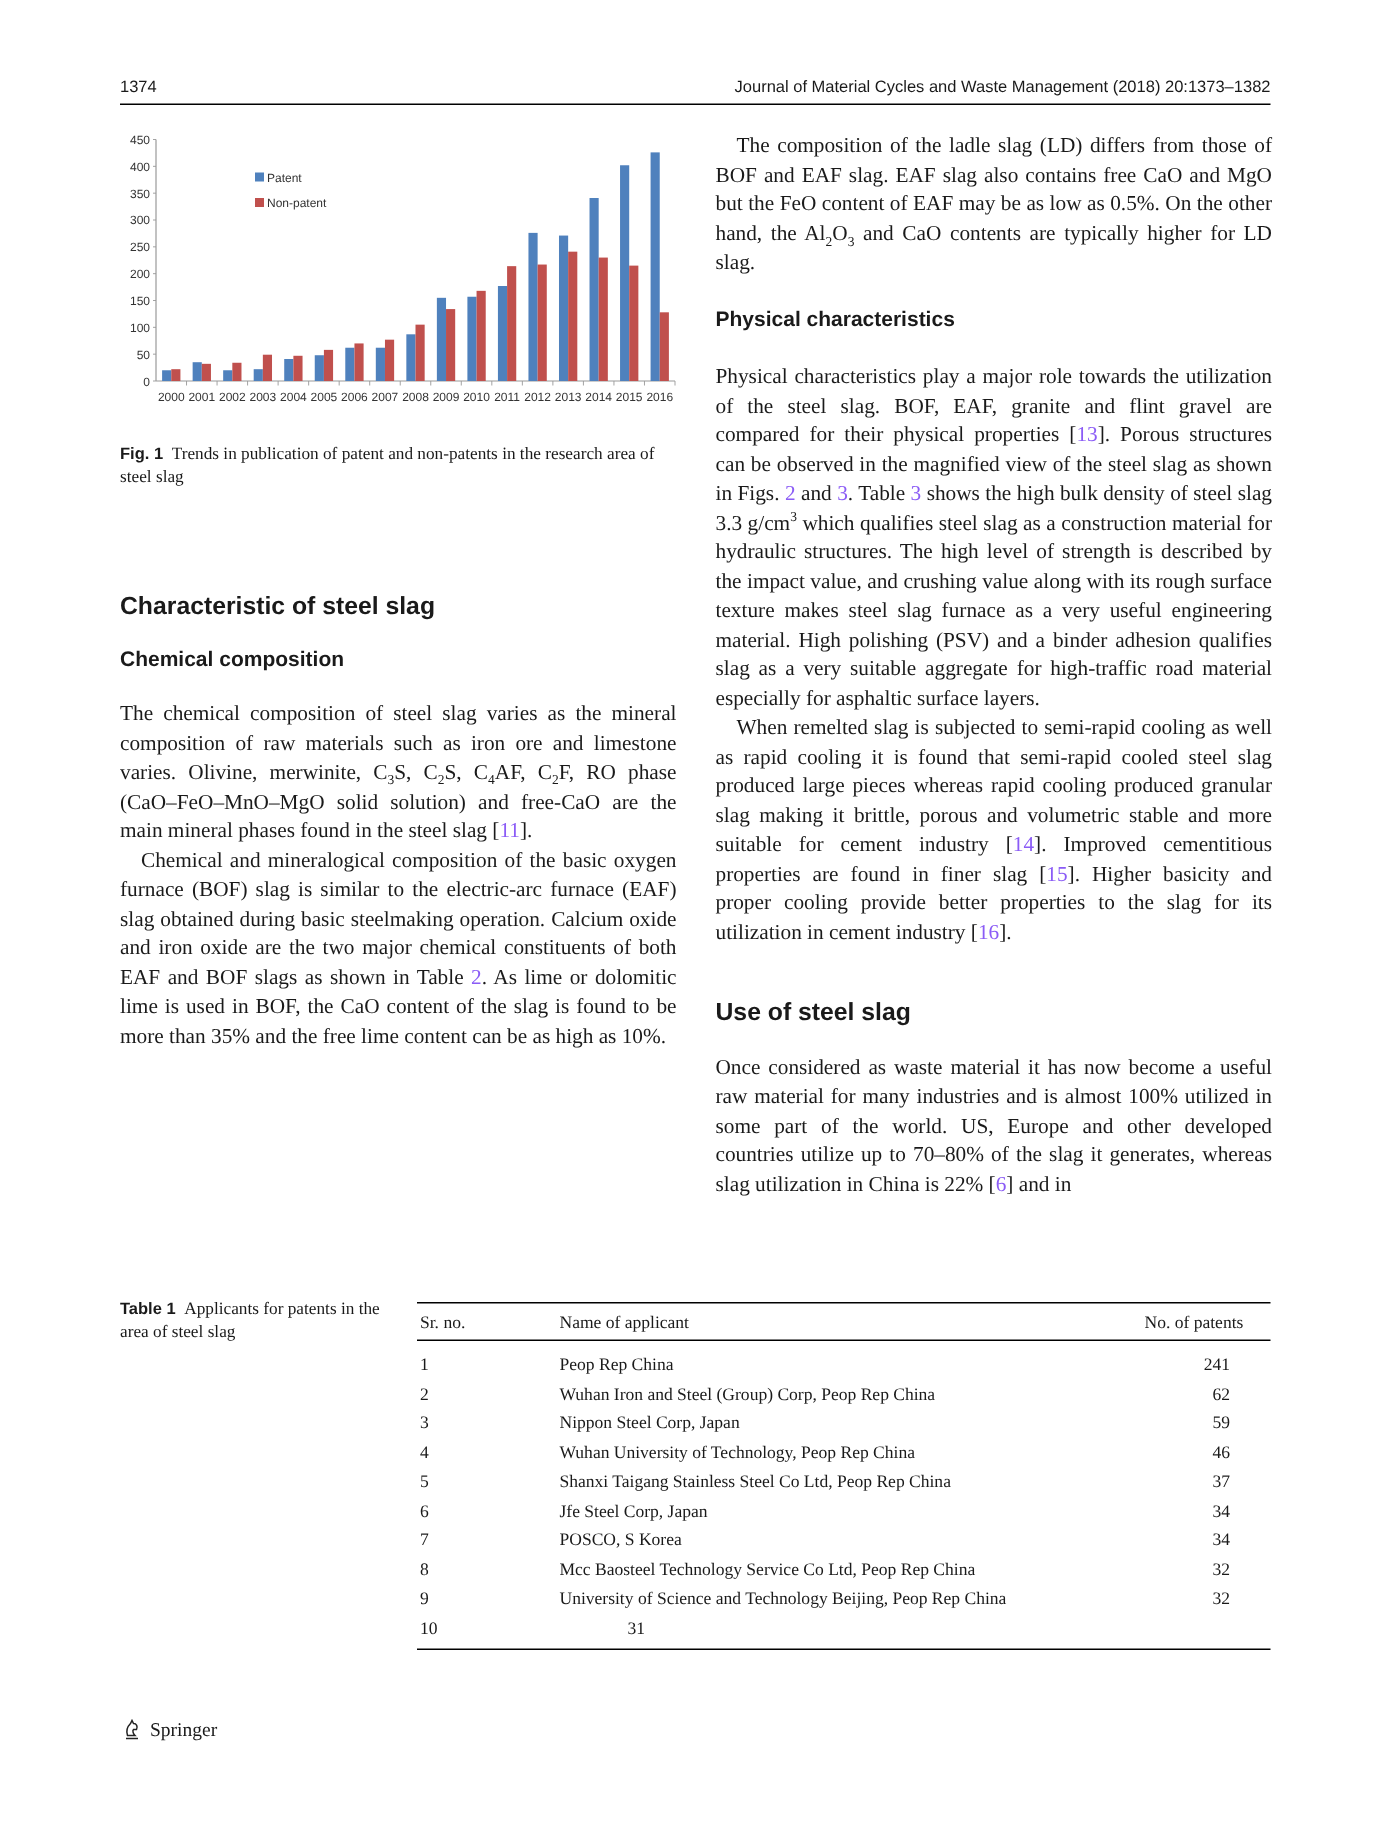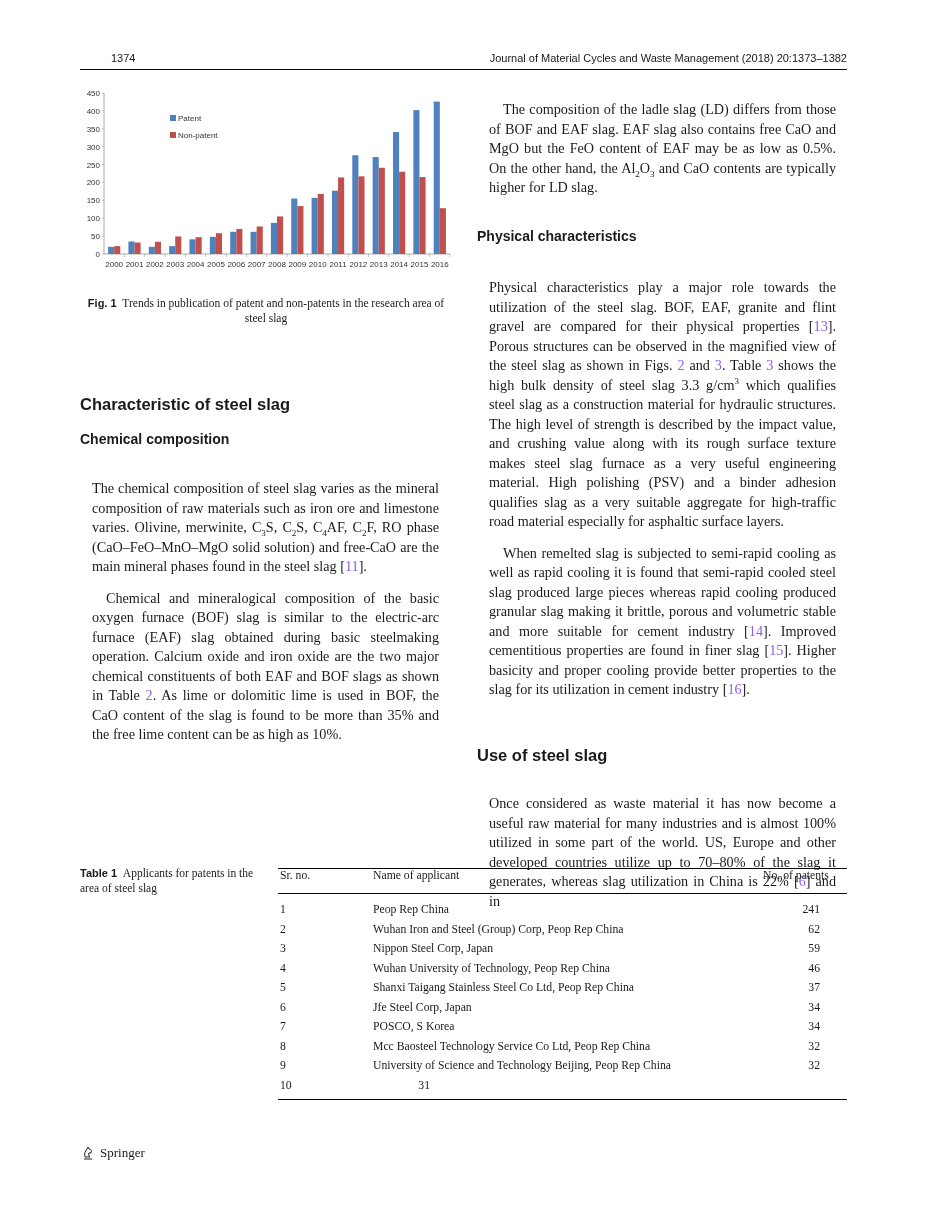--- a/index.html
+++ b/index.html
@@ -1,42 +1,42 @@
 <!DOCTYPE html>
 <html><head>
 <meta charset="utf-8">
 <style>
   html, body { margin: 0; padding: 0; background: #ffffff; }
   body { width: 925px; height: 1230px; position: relative; font-family: "Liberation Serif", serif; color: #1a1a1a; overflow: hidden; }
   .header { position: absolute; left: 80px; top: 50px; width: 767px; height: 18px; font-family: "Liberation Sans", sans-serif; font-size: 11px; }
-  .header .pg { position: absolute; left: 0; top: 2px; margin-left: 31px; }
+  .header .pg { position: absolute; left: 0; top: 2px; }
   .header .jr { position: absolute; right: 0; top: 2px; }
   .header-rule { position: absolute; left: 80px; top: 69px; width: 767px; border-top: 1.5px solid #000; }
 
   .col { position: absolute; width: 371px; font-size: 14.2px; line-height: 19.5px; text-align: justify; }
-  .col p { margin: 12px; }
+  .col p { margin: 0; }
   .col p.ind { text-indent: 14px; }
   .h1 { font-family: "Liberation Sans", sans-serif; font-weight: bold; font-size: 16.5px; margin: 0; }
   .h2 { font-family: "Liberation Sans", sans-serif; font-weight: bold; font-size: 14px; margin: 0; }
   .ref { color: #8b5cf6; }
   sub, sup { font-size: 9px; line-height: 0; }
 
   .chart { position: absolute; left: 80px; top: 88px; width: 372px; height: 188px; }
   .chart svg text { font-family: "Liberation Sans", sans-serif; font-size: 8px; fill: #333; }
 
-  .fig-caption { position: absolute; left: 80px; top: 296px; width: 372px; font-size: 11.5px; line-height: 15px; text-align: center; }
+  .fig-caption { position: absolute; left: 80px; top: 296px; width: 372px; font-size: 11.5px; line-height: 15px; }
   .fig-caption b { font-family: "Liberation Sans", sans-serif; font-weight: bold; font-size: 11px; }
 
   .tbl-caption { position: absolute; left: 80px; top: 866px; width: 175px; font-size: 11.5px; line-height: 15px; }
   .tbl-caption b { font-family: "Liberation Sans", sans-serif; font-weight: bold; font-size: 11px; }
   .table { position: absolute; left: 278px; top: 868px; width: 569px; font-size: 11.7px; }
   .table .rule-top { border-top: 1px solid #000; }
   .table .rule-mid { border-top: 1px solid #000; }
   .table .rule-bot { border-top: 1px solid #000; }
-  .table .hdr { display: flex; height: 24px; }
+  .table .hdr { display: flex; height: 24px; align-items: center; }
   .table .row { display: flex; line-height: 19.5px; }
   .table .c1 { width: 93px; padding-left: 2px; }
   .table .c2 { width: 390px; }
   .table .c3 { width: 84px; text-align: left; }
   .table .c3.num { text-align: right; width: 57px; padding-right: 27px; }
   .table .body { padding-top: 6px; padding-bottom: 4px; }
   .table .c2 .cont { padding-left: 10px; display: block; }
 
   .footer { position: absolute; left: 80px; top: 1145px; font-size: 13px; display: flex; align-items: flex-end; gap: 4px; }
 </style>

